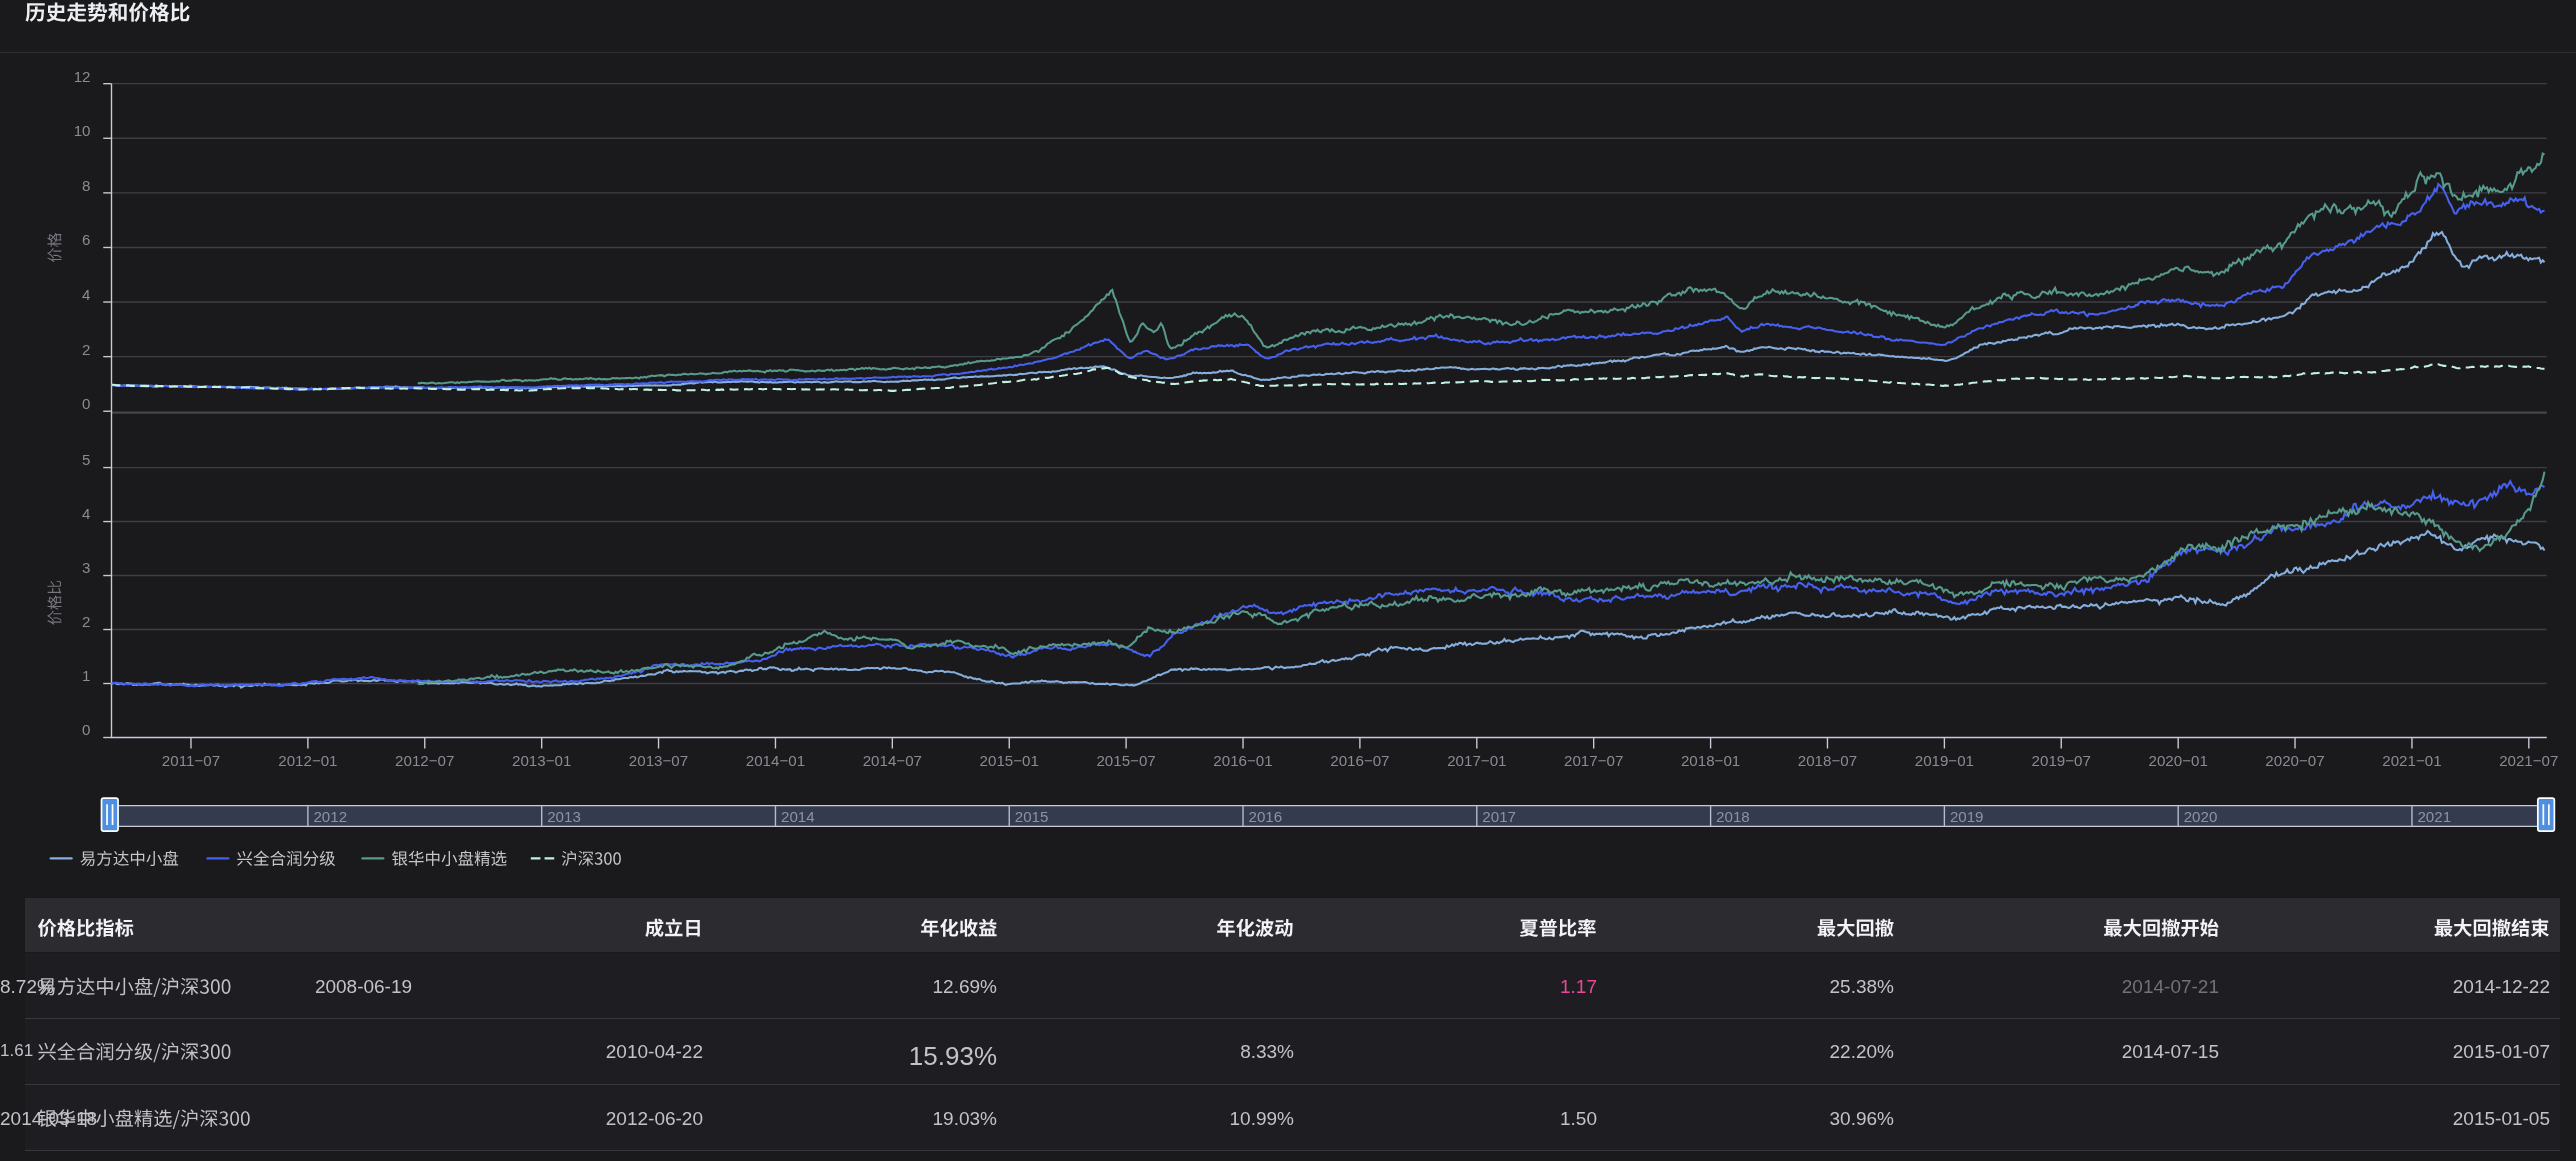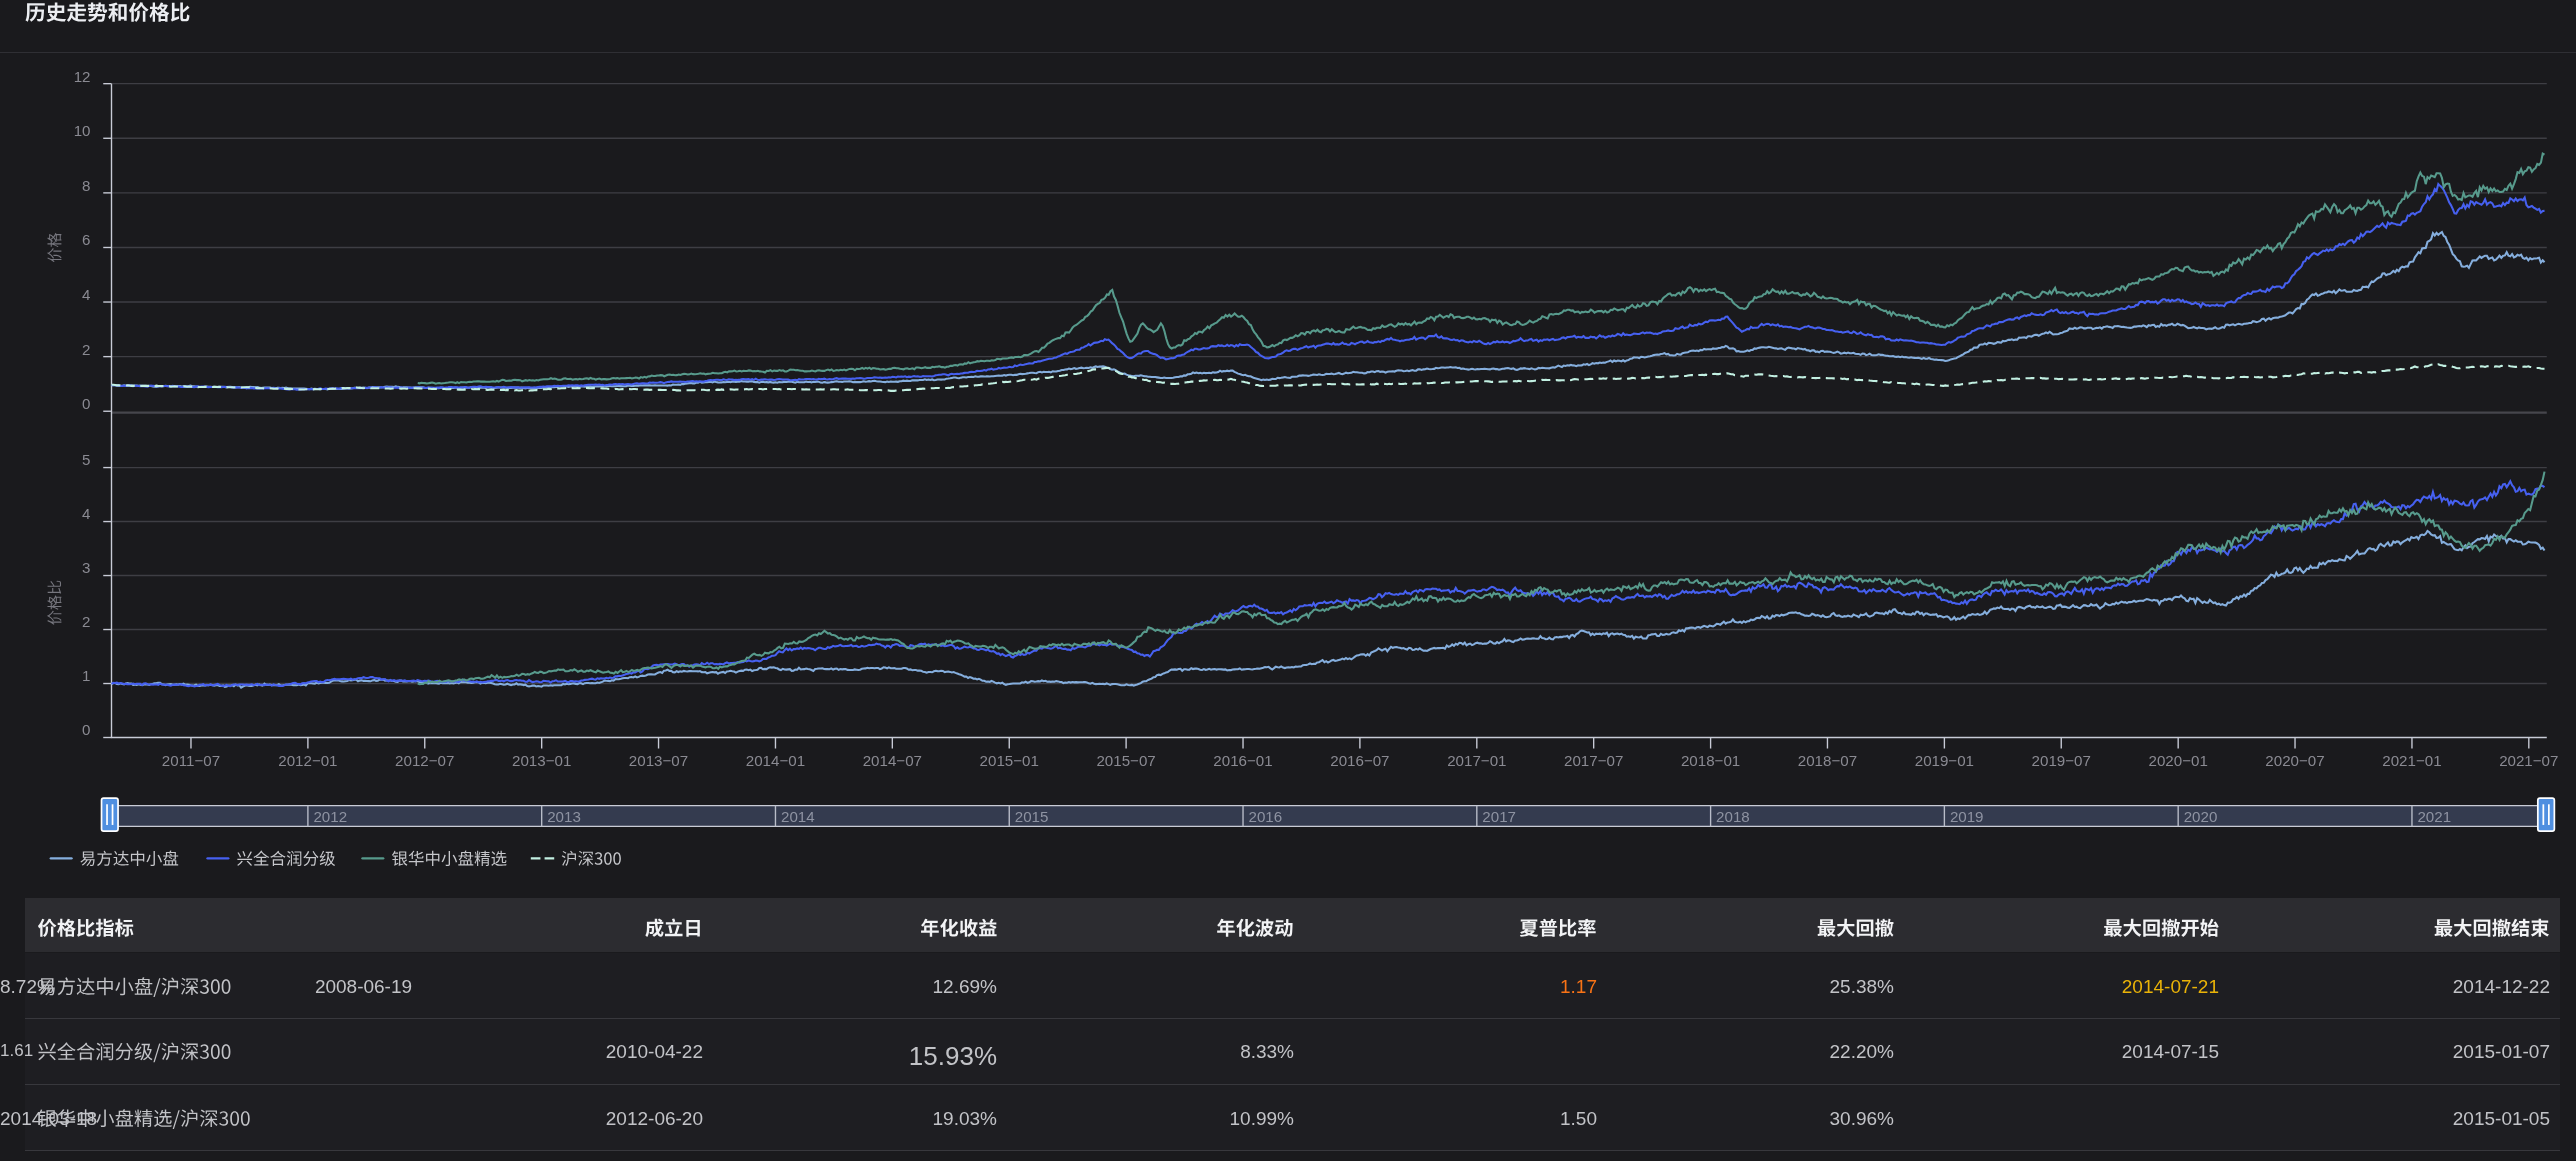--- a/index.html
+++ b/index.html
@@ -335,23 +335,23 @@
         <path id="g50" d="M449 331V-89H557V-49H802V-88H916V331ZM557 57V225H802V57ZM432 387C470 401 520 407 855 436C866 412 875 389 881 369L984 424C955 505 887 621 818 708L723 661C750 625 777 583 802 541L564 525C620 610 676 713 719 816L594 849C552 725 481 595 457 561C434 526 415 504 393 498C407 468 426 410 432 387ZM211 541H277C268 447 253 363 230 290L168 342C183 403 198 471 211 541ZM47 303C91 267 140 223 186 179C147 101 95 43 29 7C53 -16 84 -59 99 -88C169 -42 225 17 269 94C297 63 320 34 337 8L409 106C388 136 356 171 320 207C360 321 383 464 392 644L323 653L304 651H231C242 715 251 778 258 837L145 844C140 784 132 717 122 651H37V541H103C86 452 66 368 47 303Z"></path>
         <path id="g51" d="M26 73 45 -50C152 -27 292 0 423 29L413 141C273 115 125 88 26 73ZM57 419C74 426 99 433 189 443C155 398 126 363 110 348C76 312 54 291 26 285C40 252 60 194 66 170C95 185 140 197 412 245C408 271 405 317 406 349L233 323C304 402 373 494 429 586L323 655C305 620 284 584 263 550L178 544C234 619 288 711 328 800L204 851C167 739 100 622 78 592C56 562 38 542 16 536C31 503 51 444 57 419ZM622 850V727H411V612H622V502H438V388H932V502H747V612H956V727H747V850ZM462 314V-89H579V-46H791V-85H914V314ZM579 62V206H791V62Z"></path>
         <path id="g52" d="M137 567V244H371C283 156 155 78 30 35C57 10 94 -36 113 -66C228 -18 344 61 436 154V-90H561V161C653 64 770 -18 887 -68C906 -36 945 13 973 38C848 80 719 158 631 244H872V567H561V646H931V756H561V849H436V756H71V646H436V567ZM253 461H436V350H253ZM561 461H749V350H561Z"></path>
         <path id="g53" d="M11 -179H78L377 794H311Z"></path>
       </defs>
     </g>
   </svg>
 <div style="position:absolute;left:12px;width:703px;top:976px;color:#C2C3C7;font-size:19px;text-align:center;white-space:nowrap">2008-06-19</div>
 <div style="position:absolute;left:0;width:997px;top:976px;color:#C2C3C7;font-size:19px;text-align:right;white-space:nowrap">12.69%</div>
 <div style="position:absolute;left:0;width:1294px;top:976px;color:#C2C3C7;font-size:19px;text-align:left;white-space:nowrap">8.72%</div>
-<div style="position:absolute;left:0;width:1597px;top:976px;color:#f97316;font-size:19px;text-align:right;white-space:nowrap">1.17</div>
+<div style="position:absolute;left:0;width:1597px;top:976px;color:#ec4899;font-size:19px;text-align:right;white-space:nowrap">1.17</div>
 <div style="position:absolute;left:0;width:1894px;top:976px;color:#C2C3C7;font-size:19px;text-align:right;white-space:nowrap">25.38%</div>
-<div style="position:absolute;left:0;width:2219px;top:976px;color:#eab308;font-size:19px;text-align:right;white-space:nowrap">2014-07-21</div>
+<div style="position:absolute;left:0;width:2219px;top:976px;color:#737373;font-size:19px;text-align:right;white-space:nowrap">2014-07-21</div>
 <div style="position:absolute;left:0;width:2550px;top:976px;color:#C2C3C7;font-size:19px;text-align:right;white-space:nowrap">2014-12-22</div>
 <div style="position:absolute;left:0;width:703px;top:1041px;color:#C2C3C7;font-size:19px;text-align:right;white-space:nowrap">2010-04-22</div>
 <div style="position:absolute;left:0;width:997px;top:1041px;color:#C2C3C7;font-size:26px;text-align:right;white-space:nowrap">15.93%</div>
 <div style="position:absolute;left:0;width:1294px;top:1041px;color:#C2C3C7;font-size:19px;text-align:right;white-space:nowrap">8.33%</div>
 <div style="position:absolute;left:0;width:1597px;top:1041px;color:#C2C3C7;font-size:17px;white-space:nowrap">1.61</div>
 <div style="position:absolute;left:0;width:1894px;top:1041px;color:#C2C3C7;font-size:19px;text-align:right;white-space:nowrap">22.20%</div>
 <div style="position:absolute;left:0;width:2219px;top:1041px;color:#C2C3C7;font-size:19px;text-align:right;white-space:nowrap">2014-07-15</div>
 <div style="position:absolute;left:0;width:2550px;top:1041px;color:#C2C3C7;font-size:19px;text-align:right;white-space:nowrap">2015-01-07</div>
 <div style="position:absolute;left:0;width:703px;top:1108px;color:#C2C3C7;font-size:19px;text-align:right;white-space:nowrap">2012-06-20</div>
 <div style="position:absolute;left:0;width:997px;top:1108px;color:#C2C3C7;font-size:19px;text-align:right;white-space:nowrap">19.03%</div>

